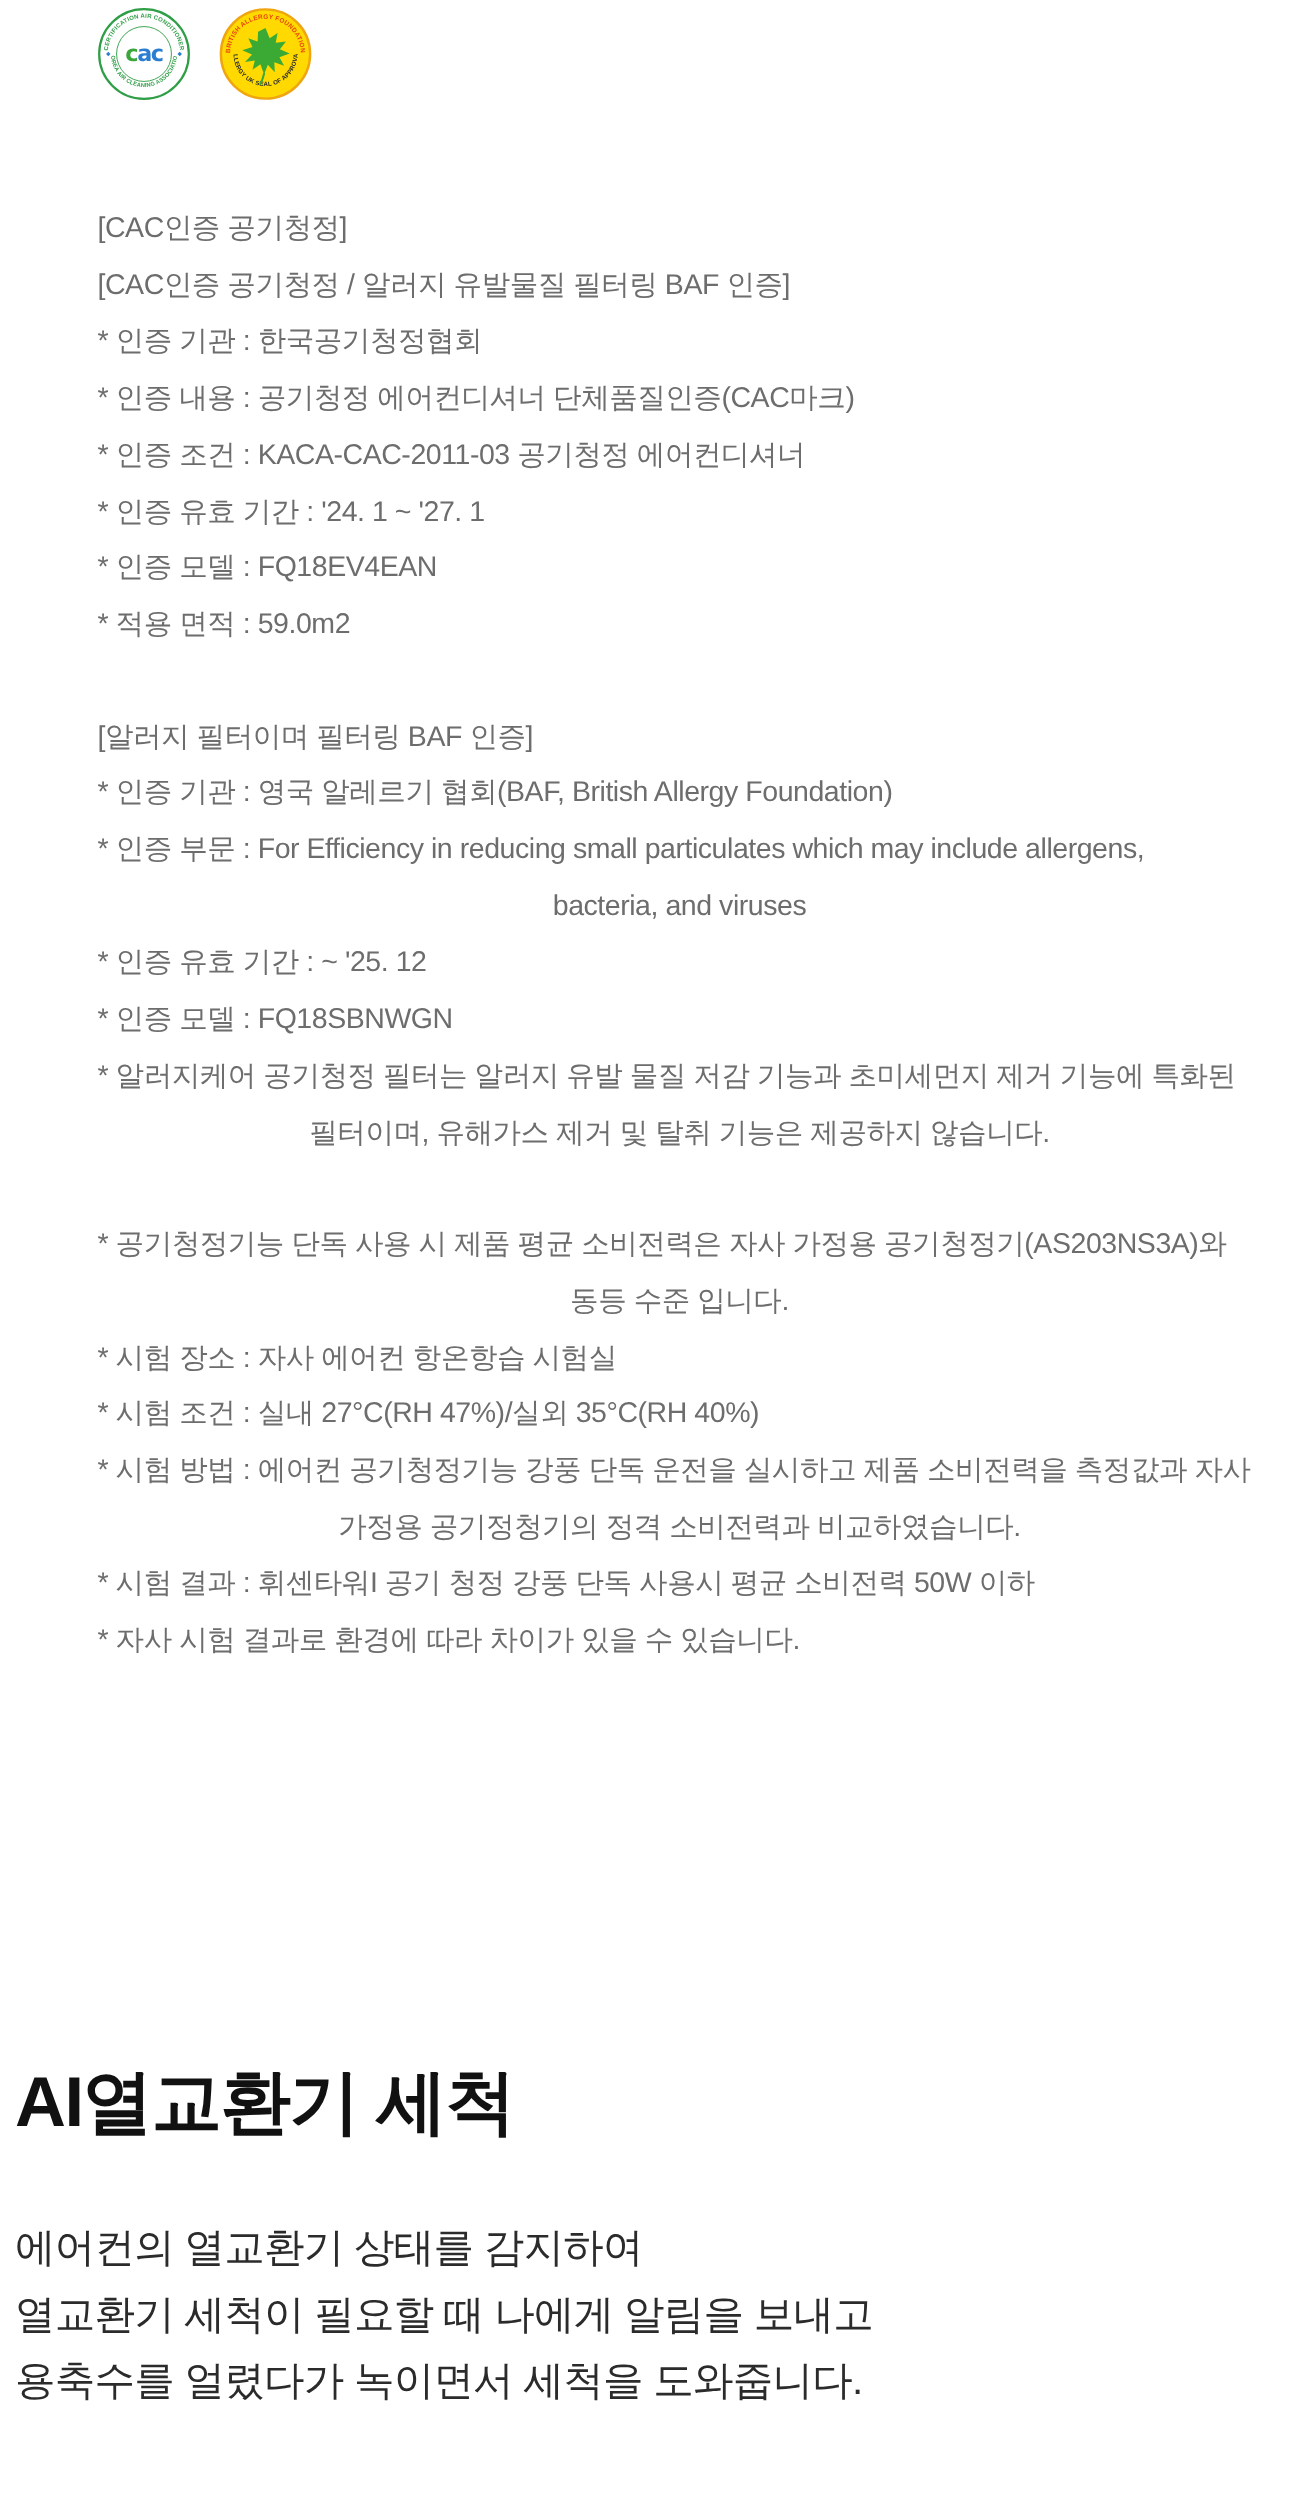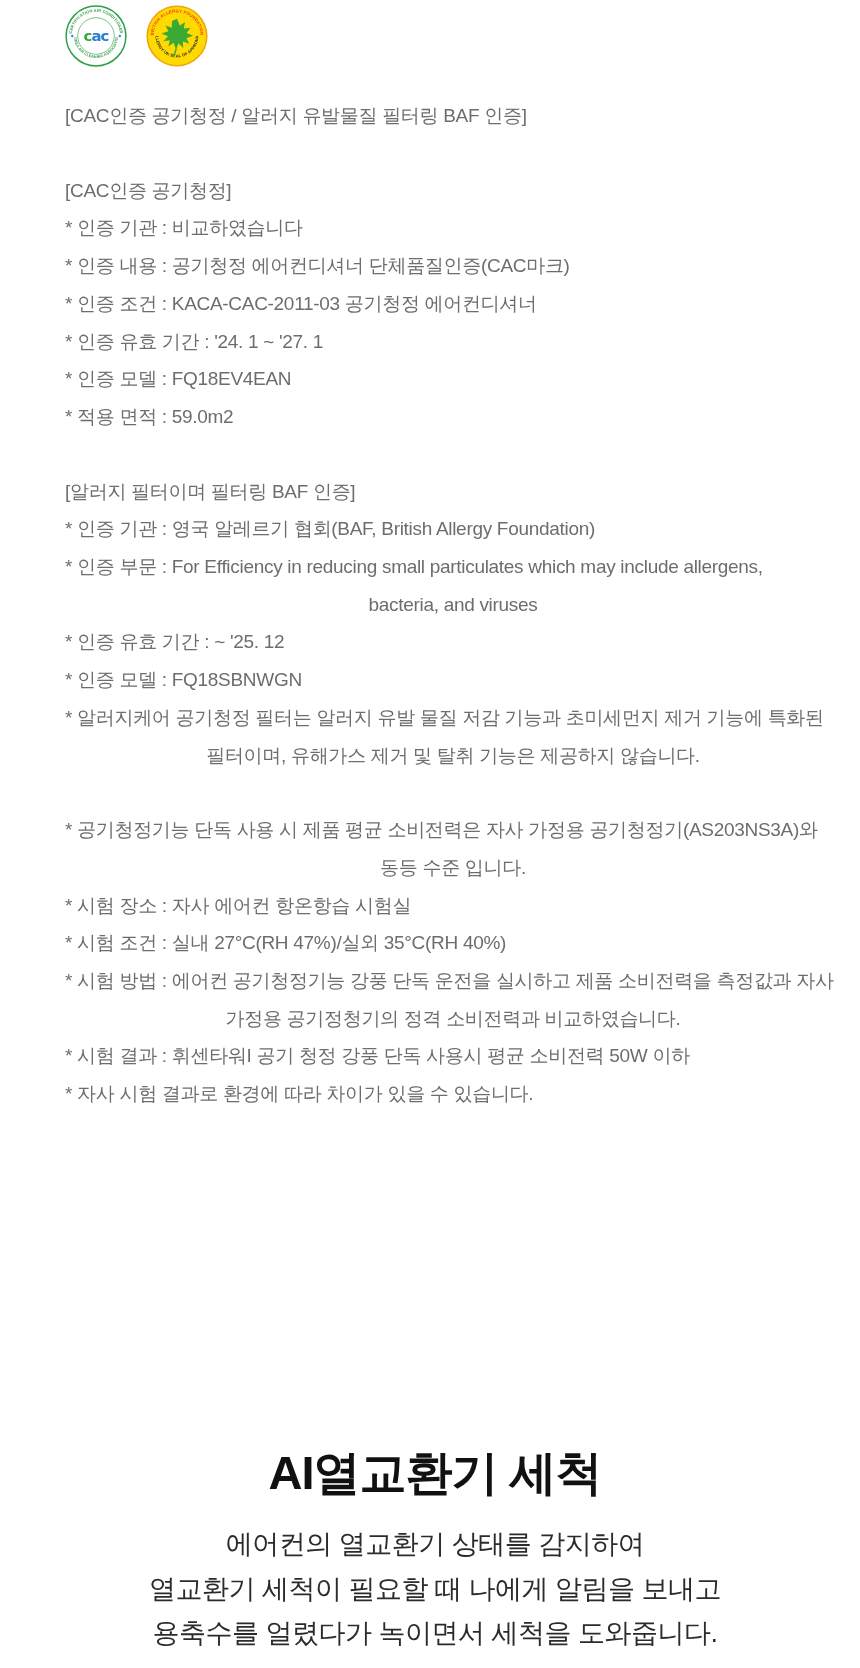--- a/index.html
+++ b/index.html
@@ -46,35 +46,34 @@
     line-height: 37.7px;
     letter-spacing: -0.3px;
   }
   .cert-line { white-space: nowrap; }
   .cert-line.indent { padding-left: 11px; text-align: center; }
   .cert-line.gap { margin-top: 37px; }
 
   
   .feature {
     position: absolute;
-    top: 1440px;
+    top: 1368px;
     left: 0;
     right: 0;
-    text-align: center;
     padding-left: 10px;
   }
   .feature-title {
     font-size: 47px;
     font-weight: 800;
     color: #111111;
     letter-spacing: -1px;
     line-height: 66px;
   }
   .feature-desc {
-    margin-top: 16px;
+    margin-top: 42px;
     font-size: 27px;
     color: #2b2b2b;
     line-height: 44.5px;
     letter-spacing: -0.5px;
   }
 </style>
 </head>
 <body>
 
 <div class="page">
@@ -111,23 +110,23 @@
       <text class="arc baf-arc-bottom">
         <textPath href="#bafBottom" startOffset="50%" text-anchor="middle" fill="#1f2430">ALLERGY UK SEAL OF APPROVAL</textPath>
       </text>
       <path d="M50 22 L54.5 33 L63 27.5 L61 38 L72 36.5 L65.5 45 L76 49.5 L65 53.5 L70 62.5 L59.5 59 L60 69.5 L52.5 61.5 L48.5 72 L44.5 61 L36 67 L38.5 57 L28 58.5 L35.5 50.5 L25 46 L36 42.5 L31.5 33 L41.5 36.5 L42 26 Z" fill="#3aaa35"></path>
       <path d="M48.5 71 C 47.5 75.5, 46.5 78.5, 44.5 82" fill="none" stroke-width="2.2" stroke-linecap="round" stroke="#3aaa35"></path>
     </svg>
 
   </div>
 
   <div class="cert-block">
+      <div class="cert-line gap">[CAC인증 공기청정]</div>
       <div class="cert-line">[CAC인증 공기청정 / 알러지 유발물질 필터링 BAF 인증]</div>
-      <div class="cert-line gap">[CAC인증 공기청정]</div>
-      <div class="cert-line">* 인증 기관 : 비교하였습니다</div>
+      <div class="cert-line">* 인증 기관 : 한국공기청정협회</div>
       <div class="cert-line">* 인증 내용 : 공기청정 에어컨디셔너 단체품질인증(CAC마크)</div>
       <div class="cert-line">* 인증 조건 : KACA-CAC-2011-03 공기청정 에어컨디셔너</div>
       <div class="cert-line">* 인증 유효 기간 : '24. 1 ~ '27. 1</div>
       <div class="cert-line">* 인증 모델 : FQ18EV4EAN</div>
       <div class="cert-line">* 적용 면적 : 59.0m2</div>
       <div class="cert-line gap">[알러지 필터이며 필터링 BAF 인증]</div>
       <div class="cert-line">* 인증 기관 : 영국 알레르기 협회(BAF, British Allergy Foundation)</div>
       <div class="cert-line">* 인증 부문 : For Efficiency in reducing small particulates which may include allergens,</div>
       <div class="cert-line indent">bacteria, and viruses</div>
       <div class="cert-line">* 인증 유효 기간 : ~ '25. 12</div>

